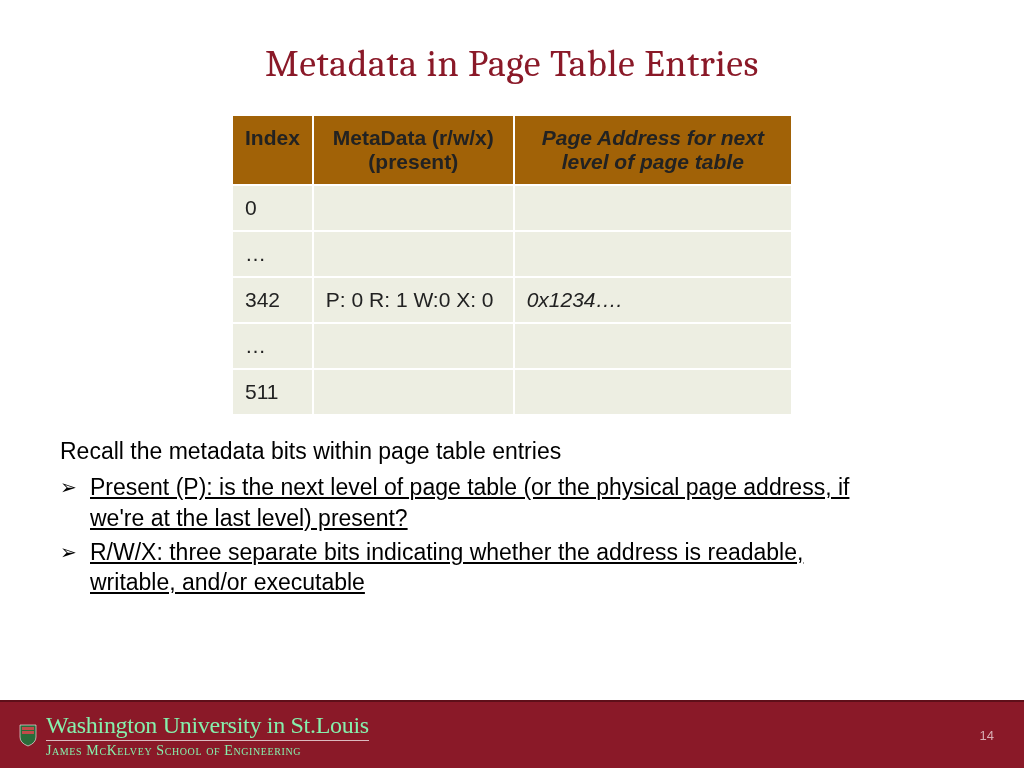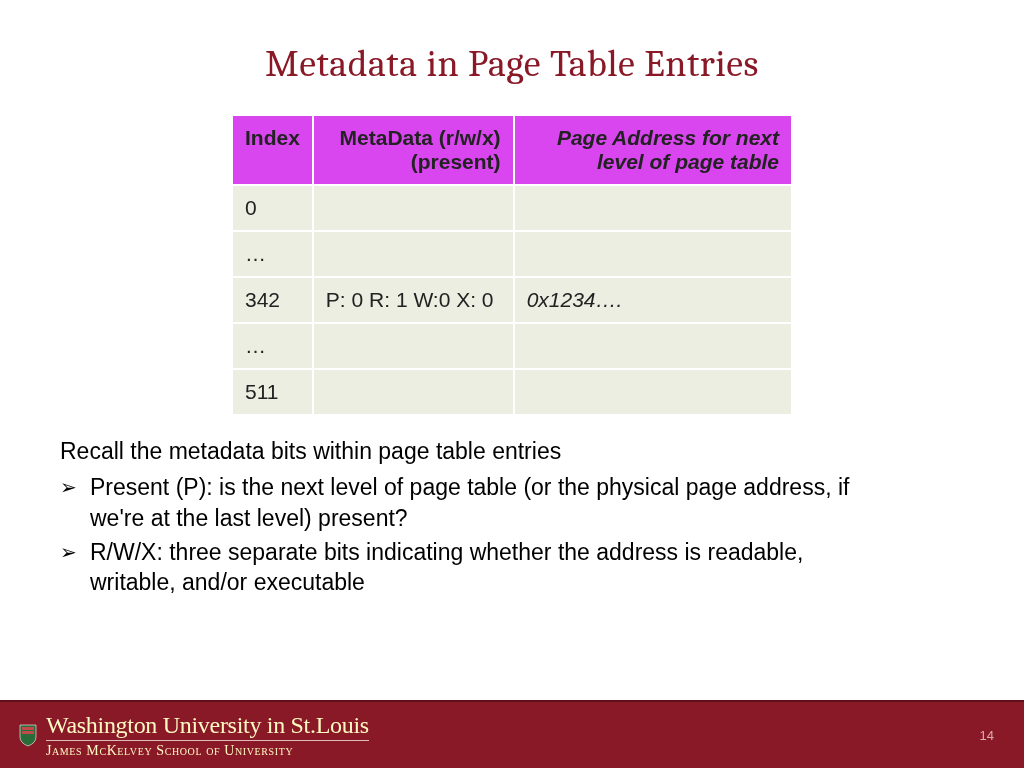--- a/index.html
+++ b/index.html
@@ -25,22 +25,22 @@
     margin: 30px auto 0 auto;
   }
   table {
     width: 100%;
     border-collapse: collapse;
     font-family: Verdana, Geneva, sans-serif;
     font-size: 21px;
     color: #222;
   }
   th {
-    background: #d946ef;
-    text-align: right;
+    background: #a16207;
+    text-align: center;
     font-weight: 700;
     padding: 10px 12px;
     vertical-align: top;
     border-bottom: 2px solid #fff;
     border-right: 2px solid #fff;
   }
   td {
     background: #edeee2;
     padding: 10px 12px;
     vertical-align: top;
@@ -61,21 +61,21 @@
     display: flex;
     align-items: flex-start;
     margin-bottom: 4px;
   }
   .bullet-mark {
     flex: 0 0 auto;
     width: 30px;
     font-size: 20px;
     padding-top: 2px;
   }
-  .bullet-text { flex: 1; }
+  .bullet-text { flex: 1; text-decoration: underline; }
   .footer {
     position: absolute;
     bottom: 0;
     left: 0;
     right: 0;
     height: 68px;
     background: #8a1928;
     border-top: 2px solid #5e0f19;
     display: flex;
     align-items: center;
@@ -89,21 +89,21 @@
   }
   .shield {
     width: 20px;
     height: 24px;
     display: inline-block;
   }
   .wustl-block {
     display: flex;
     flex-direction: column;
     line-height: 1;
-    color: #fef9c3;
+    color: #86efac;
   }
   .wustl-top {
     font-family: "Times New Roman", serif;
     font-size: 24px;
     letter-spacing: -0.3px;
     border-bottom: 1px solid rgba(255,255,255,0.7);
     padding-bottom: 3px;
     margin-bottom: 3px;
   }
   .wustl-bottom {
@@ -188,17 +188,17 @@
   <div class="footer-left">
     <span class="shield">
       <svg viewBox="0 0 20 24" width="20" height="24">
         <path d="M2 2 H18 V14 Q18 20 10 23 Q2 20 2 14 Z" fill="#2a6b3a" stroke="#fff" stroke-width="0.6"></path>
         <rect x="4" y="4" width="12" height="3" fill="#c24a4a"></rect>
         <rect x="4" y="8" width="12" height="3" fill="#c24a4a"></rect>
       </svg>
     </span>
     <div class="wustl-block">
       <span class="wustl-top">Washington University in St.Louis</span>
-      <span class="wustl-bottom">James McKelvey School of University</span>
+      <span class="wustl-bottom">James McKelvey School of Engineering</span>
     </div>
   </div>
   <div class="footer-right">14</div>
 </div>
 
 </body></html>

